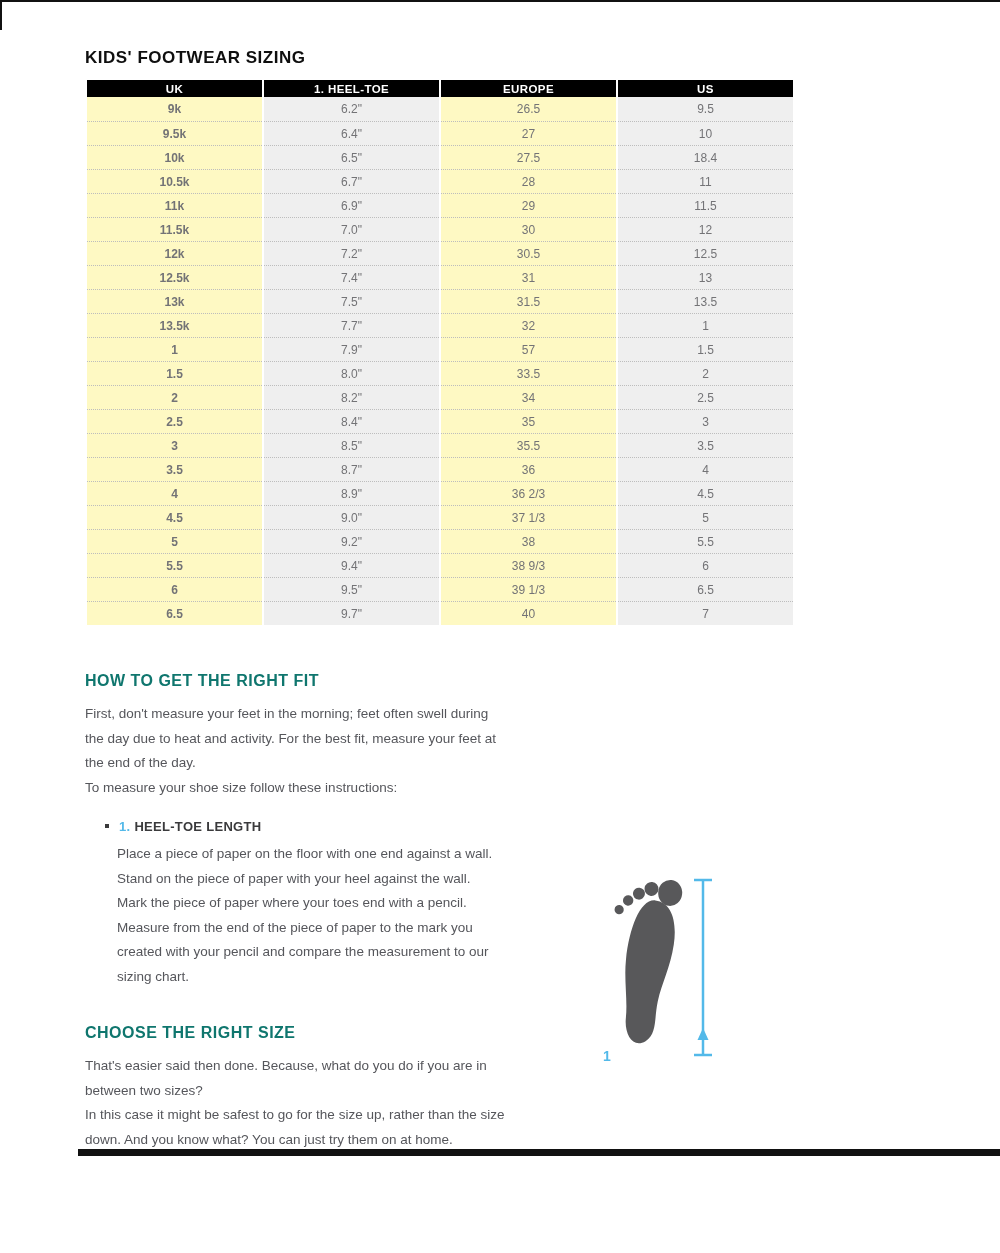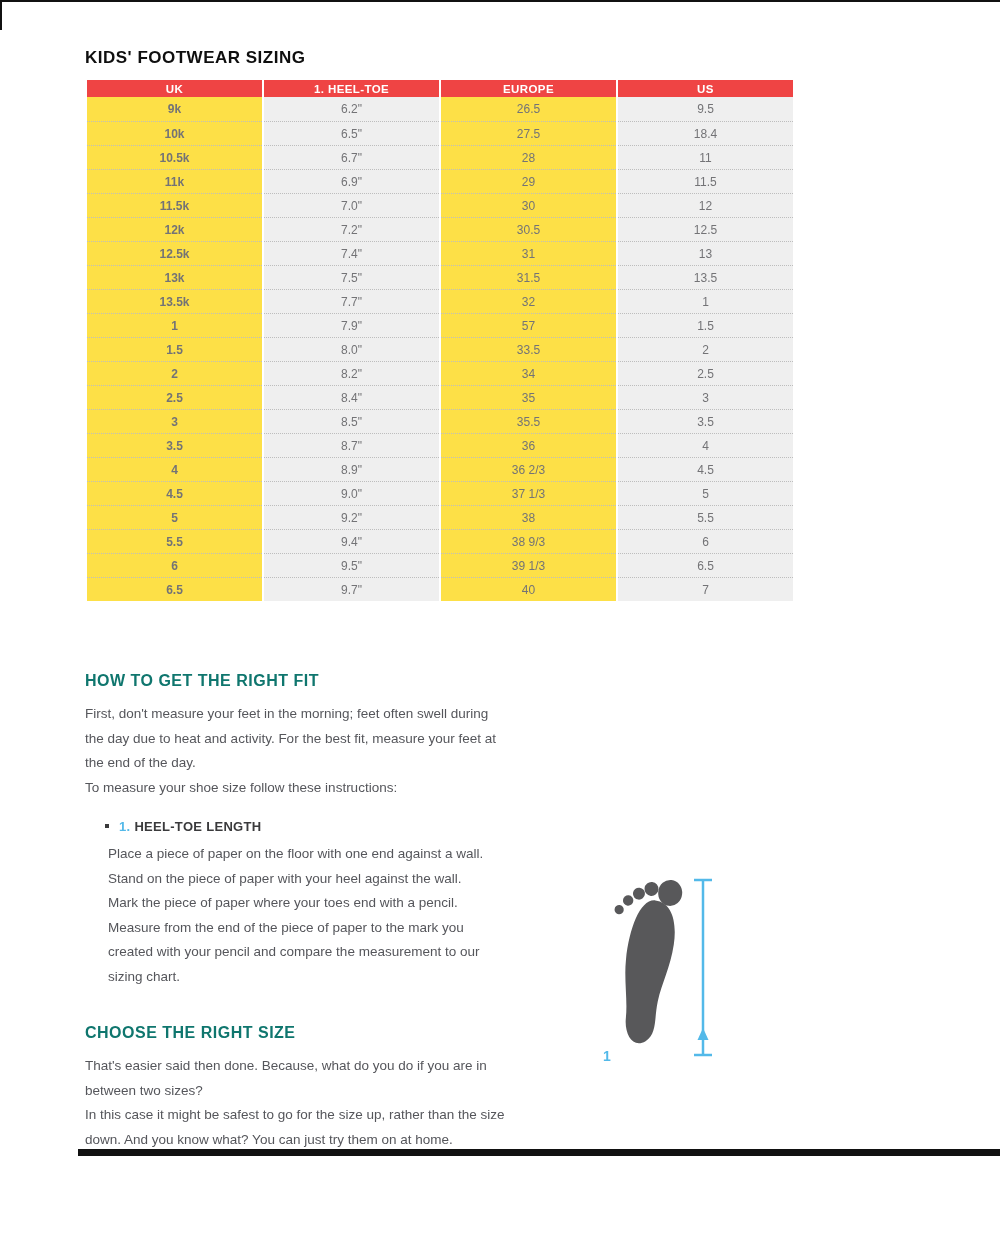--- a/index.html
+++ b/index.html
@@ -13,48 +13,48 @@
   .bottom-bar { position:absolute; left:78px; bottom:0; width:922px; height:7px; background:#111; }
 
   .page-title {
     position:absolute; left:85px; top:48px;
     font-size:17px; font-weight:800; letter-spacing:.5px; color:#0f0f0f;
   }
 
   .size-table-wrap { position:absolute; left:85px; top:80px; width:710px; }
   table.size-table { width:710px; border-collapse:separate; border-spacing:2px 0; table-layout:fixed; }
   table.size-table th {
-    background:#ef4444; color:#ffffff; font-size:11.5px; font-weight:bold;
+    background:#000000; color:#ffffff; font-size:11.5px; font-weight:bold;
     letter-spacing:.4px; height:17px; text-align:center; vertical-align:middle;
   }
   table.size-table td {
     height:24px; text-align:center; vertical-align:middle;
     font-size:12px; color:#737376;
   }
   table.size-table tr + tr td { border-top:1px dotted #bdbdbd; }
-  td.col-dark  { background:#fde047; }
+  td.col-dark  { background:#fef9c3; }
   td.col-light { background:#efefef; }
   td.col-first { color:#3a3a3c; font-weight:bold; }
 
   .section-heading {
     font-size:16px; font-weight:800; letter-spacing:.5px; color:#0f766e; margin-bottom:12px;
   }
   .fit-section { position:absolute; left:85px; top:672px; width:580px; }
   .body-text {
     font-size:13.5px; line-height:24.5px; color:#55565b; white-space:pre-line;
   }
 
   .step-block { position:absolute; left:105px; top:819px; width:510px; }
   .step-heading { font-size:13px; font-weight:bold; color:#3a3a3c; letter-spacing:.3px; }
   .bullet {
     display:inline-block; width:4px; height:4px; background:#3a3a3c;
     vertical-align:middle; margin-right:10px; margin-bottom:3px;
   }
   .step-number { color:#53b9e9; }
-  .step-body { margin-left:3px; margin-top:8px; width:495px; }
+  .step-body { margin-left:12px; margin-top:8px; width:495px; }
 
   .foot-illustration { position:absolute; left:593px; top:870px; width:132px; height:200px; }
 
   .choose-section { position:absolute; left:85px; top:1024px; width:580px; }
   .inline-link { color:#8b5cf6; text-decoration:none; cursor:pointer; }
 </style>
 </head>
 <body>
 
 <div class="page">
@@ -72,20 +72,26 @@
           <th>EUROPE</th>
           <th>US</th>
         </tr>
       </thead>
       <tbody>
           <tr>
             <td class="col-dark col-first">9k</td>
             <td class="col-light">6.2"</td>
             <td class="col-dark">26.5</td>
             <td class="col-light">9.5</td>
+          </tr>
+          <tr>
+            <td class="col-dark col-first">9.5k</td>
+            <td class="col-light">6.4"</td>
+            <td class="col-dark">27</td>
+            <td class="col-light">10</td>
           </tr>
           <tr>
             <td class="col-dark col-first">10k</td>
             <td class="col-light">6.5"</td>
             <td class="col-dark">27.5</td>
             <td class="col-light">18.4</td>
           </tr>
           <tr>
             <td class="col-dark col-first">10.5k</td>
             <td class="col-light">6.7"</td>

